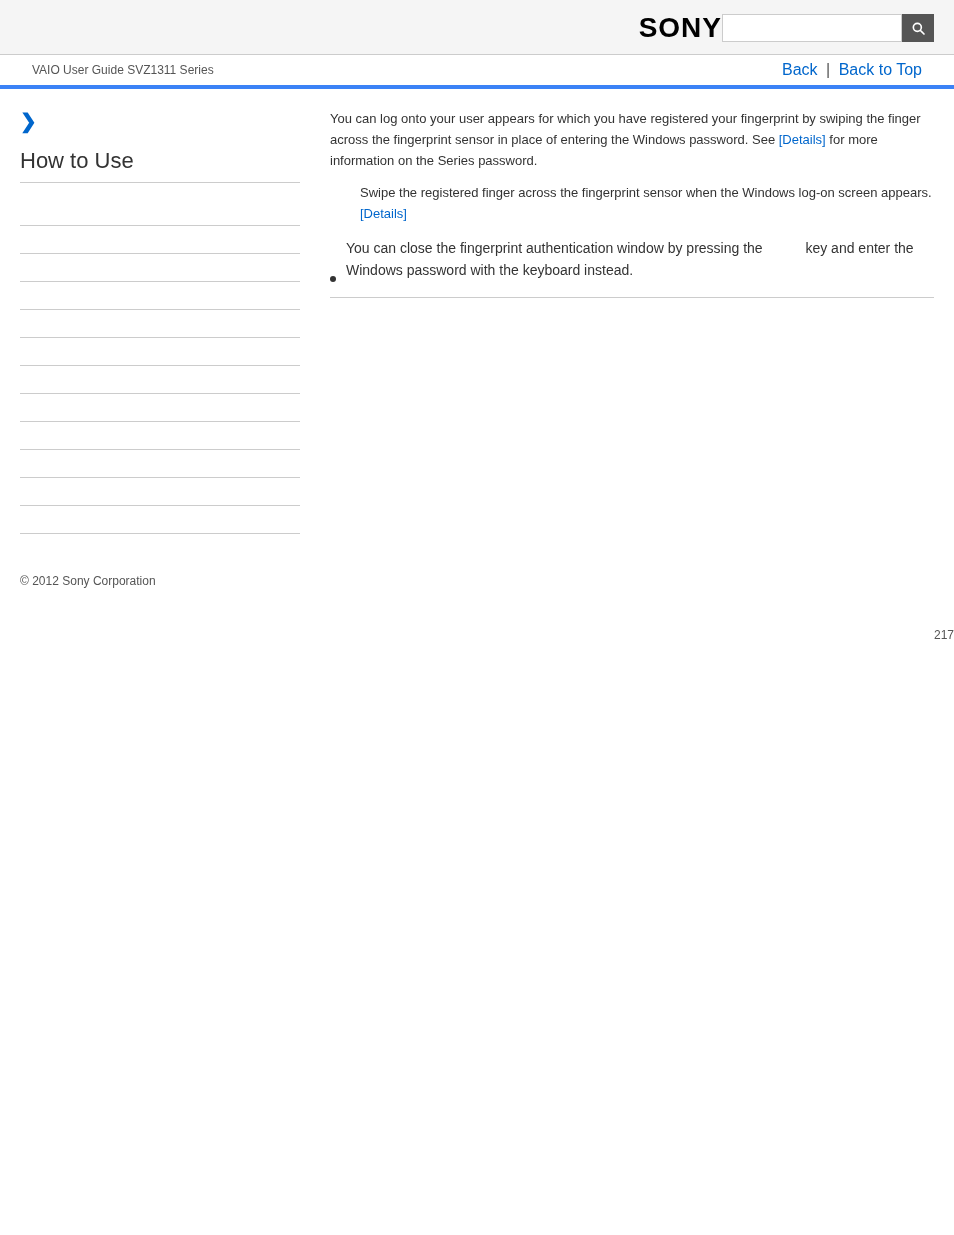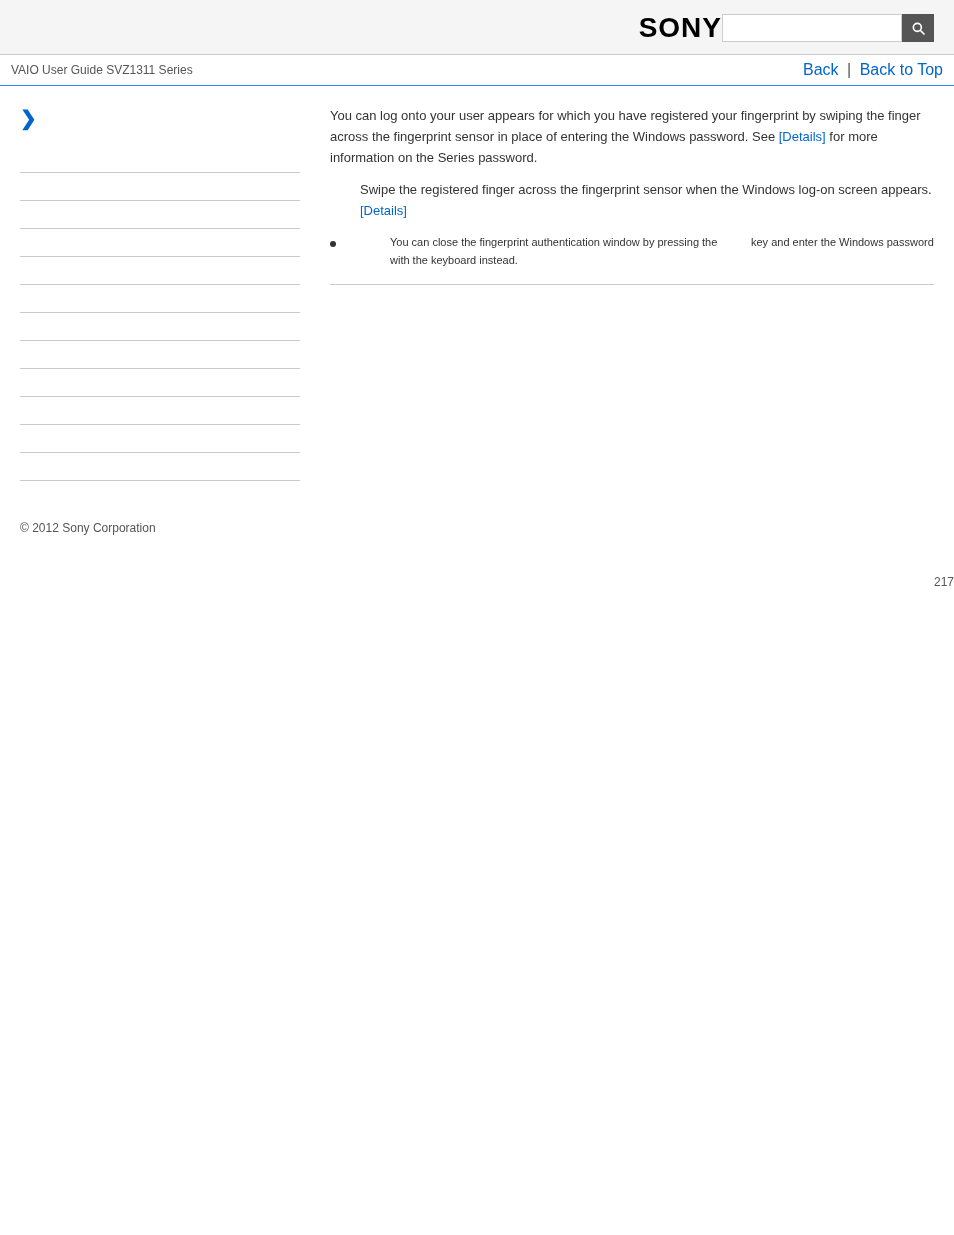--- a/index.html
+++ b/index.html
@@ -64,22 +64,22 @@
       width: 16px;
       height: 16px;
       fill: white;
     }
 
     
     .sub-header {
       display: flex;
       justify-content: space-between;
       align-items: center;
-      padding: 6px 11px;
-      border-bottom: 1px solid #3b82f6;
+      padding: 6px 32px;
+      border-bottom: 4px solid #3b82f6;
       background: #fff;
     }
 
     .guide-title {
       font-size: 12px;
       color: #555;
     }
 
     .nav-links {
       font-size: 16px;
@@ -160,25 +160,24 @@
       margin-bottom: 0;
     }
 
     .bullet-section {
       margin-top: 10px;
       margin-bottom: 15px;
     }
 
     .bullet-item {
       display: flex;
-      align-items: flex-start;
+      align-items: flex-end;
       margin-bottom: 8px;
-      font-size: 11px;
+      font-size: 14px;
       line-height: 1.6;
-      gap: 44px;
     }
 
     .bullet-dot {
       width: 6px;
       height: 6px;
       background: #333;
       border-radius: 50%;
       margin-top: 7px;
       margin-right: 10px;
       flex-shrink: 0;
@@ -225,20 +224,21 @@
     <a href="#">Back</a>
     <span class="separator">|</span>
     <a href="#">Back to Top</a>
   </div>
 </div>
 
 <div class="content-wrapper">
 
   <div class="sidebar">
     <span class="chevron-icon">❯</span>
+    <h2 class="section-title">How to Use</h2>
     <ul class="sidebar-nav-items">
       <li class="sidebar-nav-item"></li>
       <li class="sidebar-nav-item"></li>
       <li class="sidebar-nav-item"></li>
       <li class="sidebar-nav-item"></li>
       <li class="sidebar-nav-item"></li>
       <li class="sidebar-nav-item"></li>
       <li class="sidebar-nav-item"></li>
       <li class="sidebar-nav-item"></li>
       <li class="sidebar-nav-item"></li>

